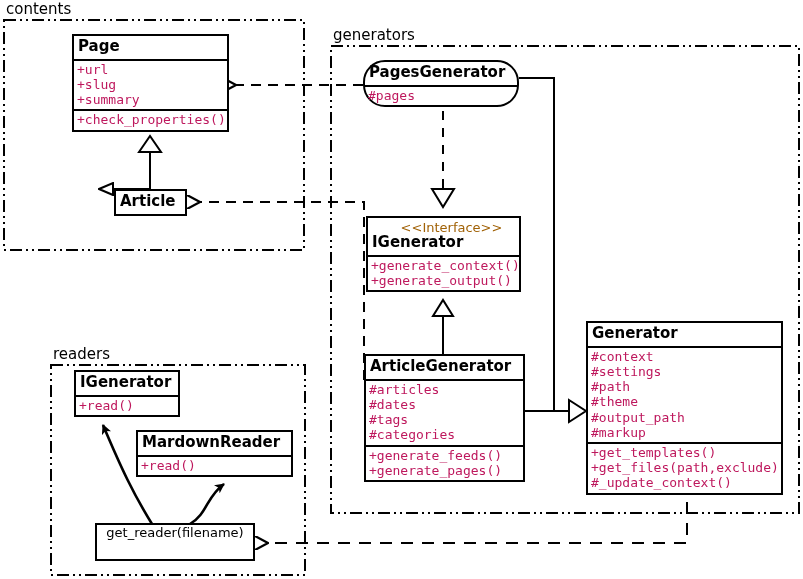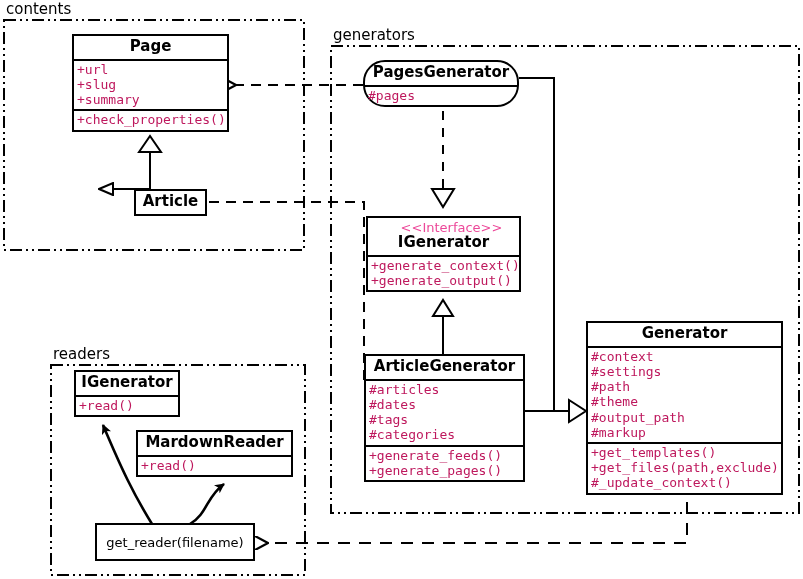--- a/index.html
+++ b/index.html
@@ -39,33 +39,33 @@
     position: absolute;
     box-sizing: border-box;
     border: 2px solid #000;
     background: #ffffff;
     z-index: 5;
   }
   .uml .name {
     font-family: "DejaVu Sans", sans-serif;
     font-weight: bold;
     font-size: 15px;
-    text-align: center;
+    text-align: left;
     padding: 3px 4px 4px 4px;
     color: #000;
     line-height: 1.05;
     white-space: nowrap;
   }
   .uml .stereo {
     font-family: "DejaVu Sans", sans-serif;
     font-weight: normal;
     font-size: 13px;
     text-align: center;
     padding: 3px 4px 0 20px;
-    color: #ec4899;
+    color: #a16207;
     line-height: 1.1;
     white-space: nowrap;
   }
   .uml .compart {
     border-top: 2px solid #000;
     padding: 1px 0 2px 0;
   }
   .uml .compart .row {
     font-family: "DejaVu Sans Mono", monospace;
     font-size: 13px;
@@ -75,21 +75,21 @@
     white-space: nowrap;
   }
   
   .plainbox {
     position: absolute;
     box-sizing: border-box;
     border: 2px solid #000;
     background: #ffffff;
     z-index: 5;
     display: flex;
-    align-items: center;
+    align-items: flex-start;
     justify-content: center;
   }
   .plainbox .row {
     font-family: "DejaVu Sans", sans-serif;
     font-size: 13px;
     color: #000;
     white-space: nowrap;
   }
 </style>
 </head>
@@ -177,21 +177,21 @@
     <div class="compart">
       <div class="row">+url</div>
       <div class="row">+slug</div>
       <div class="row">+summary</div>
     </div>
     <div class="compart">
       <div class="row">+check_properties()</div>
     </div>
   </div>
 
-  <div class="uml" style="left:114px; top:189px; width:73px;margin-left:20px;">
+  <div class="uml" style="left:114px; top:189px; width:73px;">
     <div class="name">Article</div>
   </div>
 
   <div class="uml" style="left:363px; top:60px; width:156px;border-radius:22px;">
     <div class="name">PagesGenerator</div>
     <div class="compart">
       <div class="row">#pages</div>
     </div>
   </div>
 

